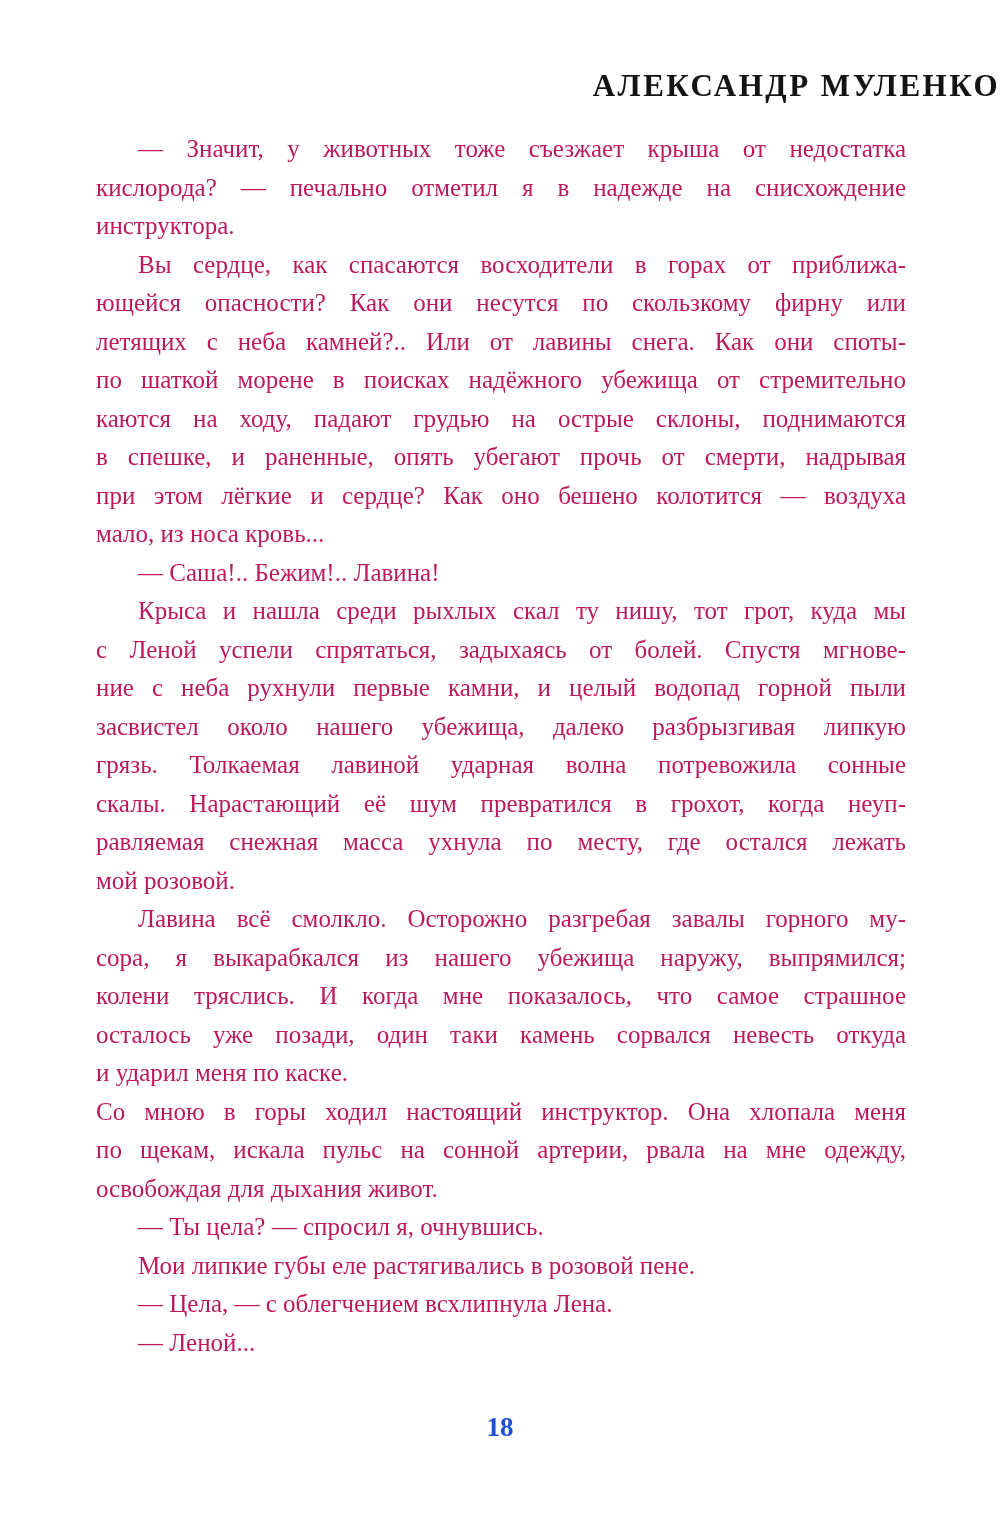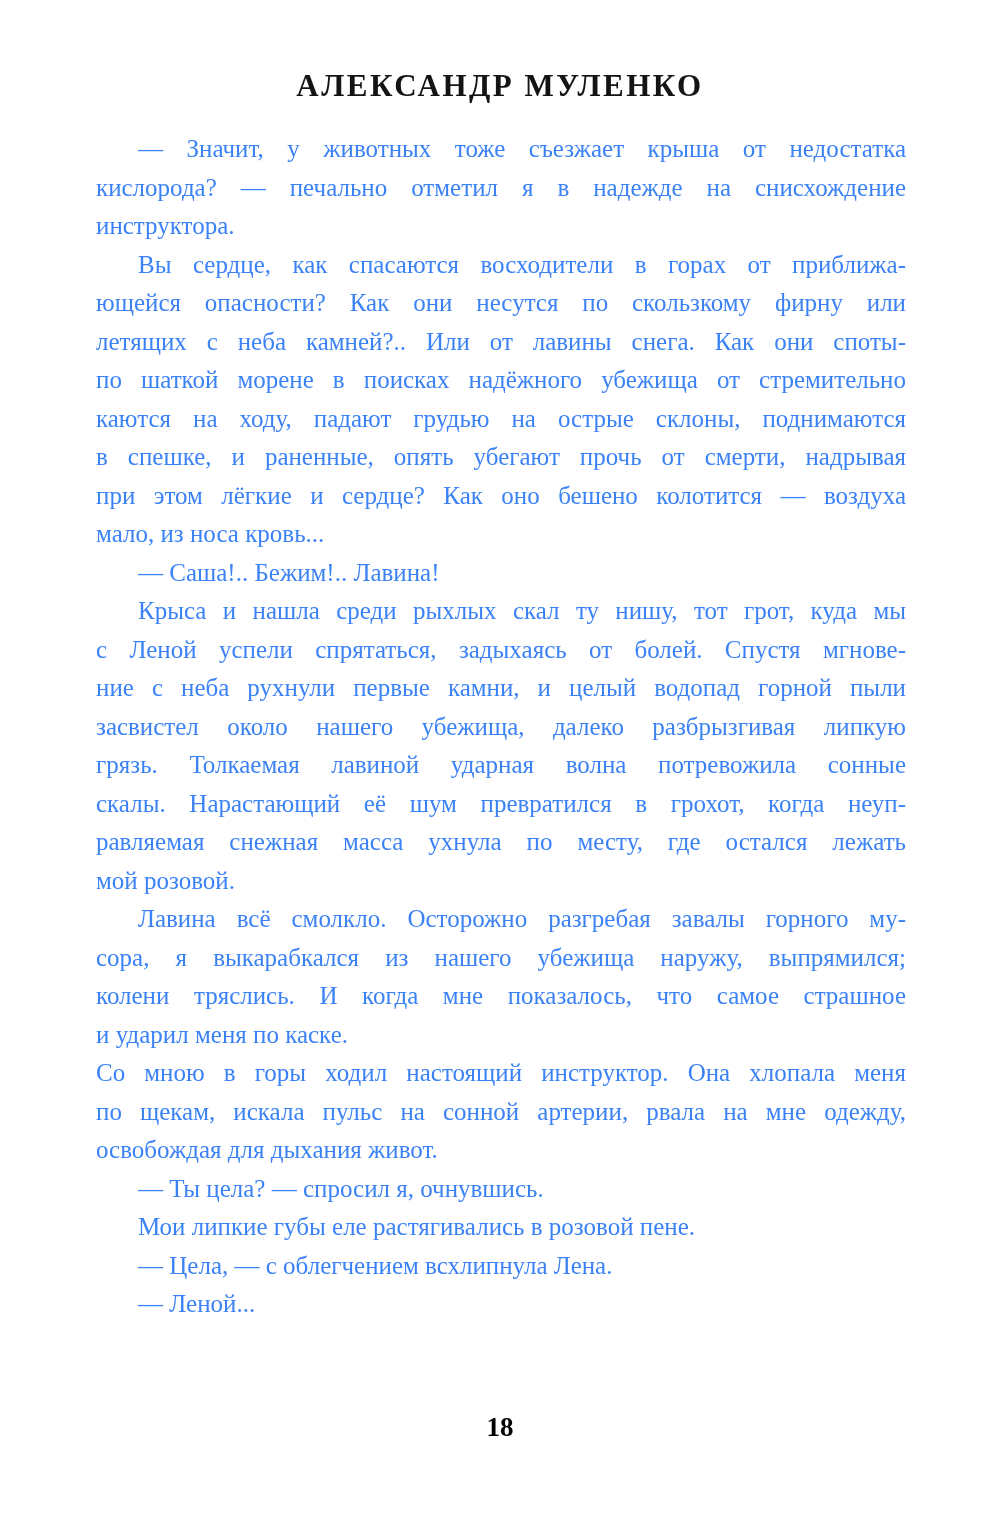--- a/index.html
+++ b/index.html
@@ -13,52 +13,52 @@
     background: #ffffff;
     font-family: "Liberation Serif", serif;
     color: #1b1b1b;
     overflow: hidden;
   }
   .running-header {
     position: absolute;
     top: 68px;
     left: 0;
     width: 100%;
-    text-align: center;
+    text-align: right;
     font-family: "Liberation Serif", serif;
     font-weight: 700;
     font-size: 31px;
     letter-spacing: 2.5px;
     color: #141414;
   }
   .text-block {
     position: absolute;
     top: 130px;
     left: 96px;
     width: 810px;
     font-size: 25px;
     line-height: 38.5px;
-    color: #3b82f6;
+    color: #be185d;
   }
   .para { margin: 0; padding: 0; }
   .line {
     text-align: justify;
     text-align-last: justify;
   }
   .line.first { text-indent: 42px; }
   .line.last  { text-align-last: left; font-family: Liberation Serif, serif; }
   .page-number {
     position: absolute;
     top: 1412px;
     left: 0;
     width: 100%;
     text-align: center;
     font-size: 27px;
     font-weight: 700;
-    color: #000000;
+    color: #1d4ed8;
   }
 </style>
 </head>
 <body>
 
 <div class="running-header">АЛЕКСАНДР МУЛЕНКО</div>
 
 <div class="text-block">
     <div class="para">
       <div class="line first">— Значит, у животных тоже съезжает крыша от недостатка</div>
@@ -85,20 +85,21 @@
       <div class="line">засвистел около нашего убежища, далеко разбрызгивая липкую</div>
       <div class="line">грязь. Толкаемая лавиной ударная волна потревожила сонные</div>
       <div class="line">скалы. Нарастающий её шум превратился в грохот, когда неуп-</div>
       <div class="line">равляемая снежная масса ухнула по месту, где остался лежать</div>
       <div class="line last">мой розовой.</div>
     </div>
     <div class="para">
       <div class="line first">Лавина всё смолкло. Осторожно разгребая завалы горного му-</div>
       <div class="line">сора, я выкарабкался из нашего убежища наружу, выпрямился;</div>
       <div class="line">колени тряслись. И когда мне показалось, что самое страшное</div>
+      <div class="line">осталось уже позади, один таки камень сорвался невесть откуда</div>
       <div class="line last">и ударил меня по каске.</div>
     </div>
     <div class="para">
       <div class="line">Со мною в горы ходил настоящий инструктор. Она хлопала меня</div>
       <div class="line">по щекам, искала пульс на сонной артерии, рвала на мне одежду,</div>
       <div class="line last">освобождая для дыхания живот.</div>
     </div>
     <div class="para">
       <div class="line first last">— Ты цела? — спросил я, очнувшись.</div>
     </div>

